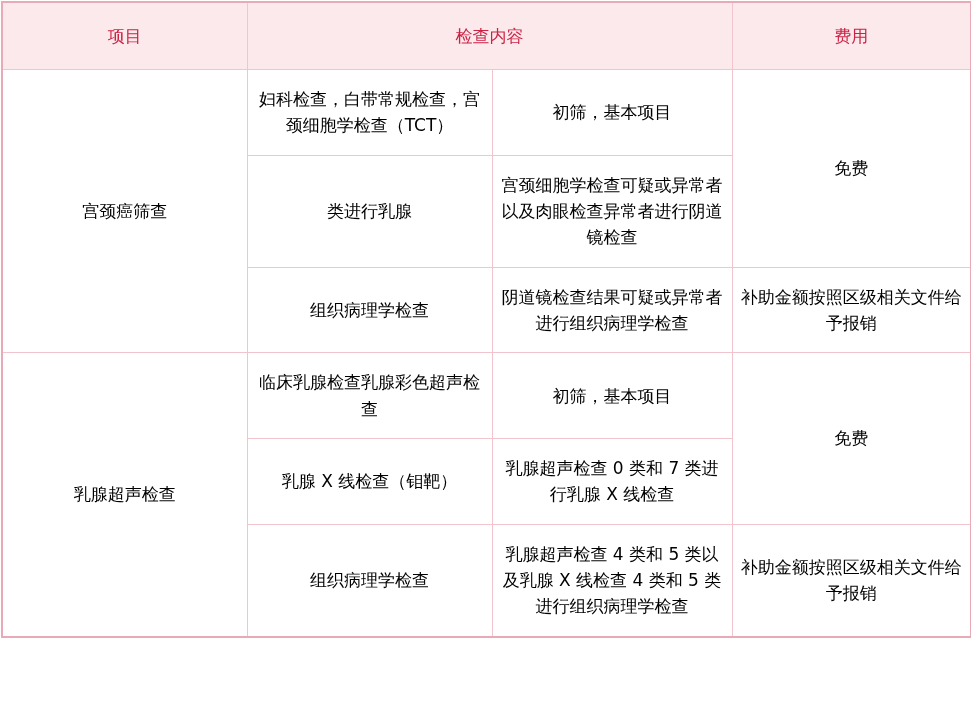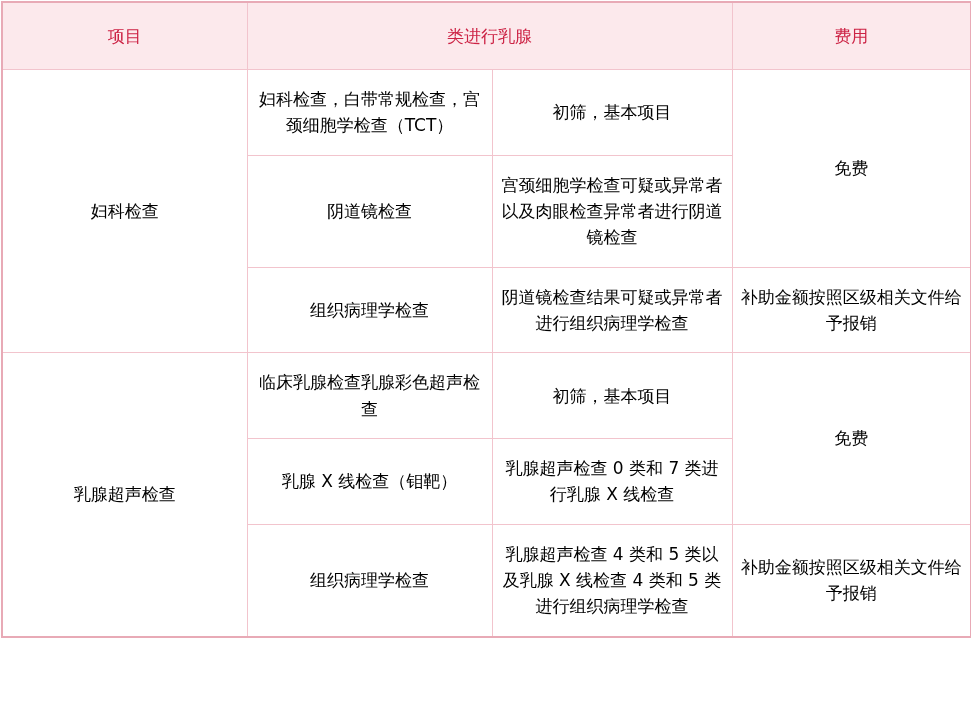--- a/index.html
+++ b/index.html
@@ -60,34 +60,34 @@
 <table class="exam-table">
   <colgroup>
     <col class="c1">
       <col class="c2">
       <col class="c3">
       <col class="c4">
   </colgroup>
   <thead>
     <tr>
       <th>项目</th>
-      <th colspan="2">类进行乳腺</th>
+      <th colspan="2">检查内容</th>
       <th>费用</th>
     </tr>
   </thead>
   <tbody>
 
     <tr>
-      <td class="category" rowspan="3">妇科检查</td>
+      <td class="category" rowspan="3">宫颈癌筛查</td>
       <td class="content">妇科检查，白带常规检查，宫颈细胞学检查（TCT）</td>
       <td class="detail">初筛，基本项目</td>
       <td class="fee" rowspan="2">免费</td>
     </tr>
     <tr>
-      <td class="content">阴道镜检查</td>
+      <td class="content">类进行乳腺</td>
       <td class="detail">宫颈细胞学检查可疑或异常者以及肉眼检查异常者进行阴道镜检查</td>
     </tr>
     <tr>
       <td class="content">组织病理学检查</td>
       <td class="detail">阴道镜检查结果可疑或异常者进行组织病理学检查</td>
       <td class="fee">补助金额按照区级相关文件给予报销</td>
     </tr>
 
     <tr>
       <td class="category" rowspan="3">乳腺超声检查</td>

